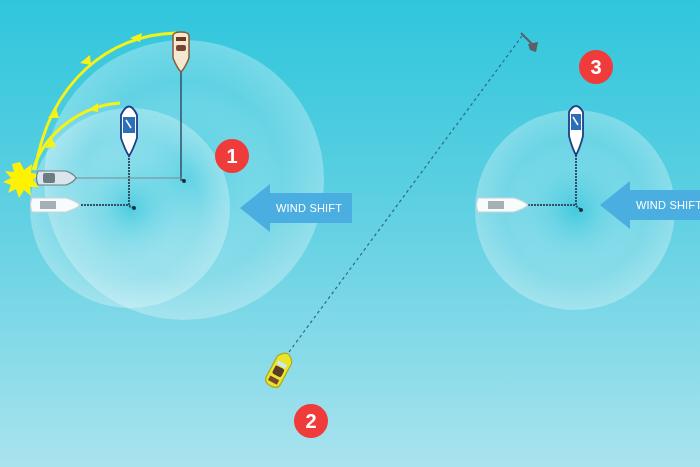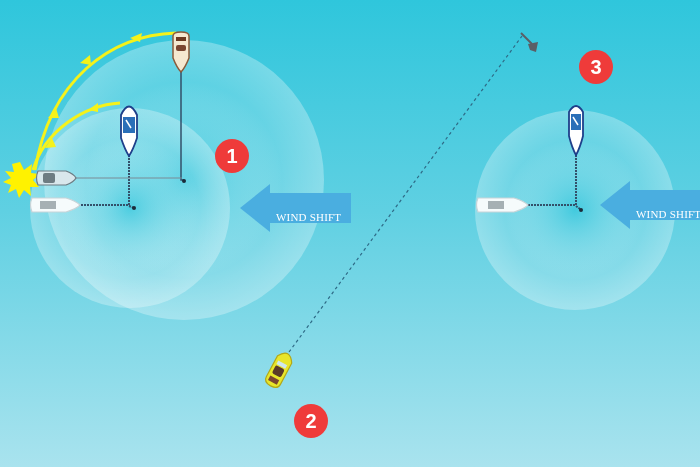--- a/index.html
+++ b/index.html
@@ -6,22 +6,22 @@
   body { width: 700px; height: 467px; overflow: hidden; font-family: "Liberation Sans", sans-serif; }
   .stage { position: relative; width: 700px; height: 467px;
     background: linear-gradient(180deg, #2fc6dc 0%, #5fd0e2 45%, #a9e3ee 100%); }
   svg.diagram { position: absolute; left: 0; top: 0; }
   .badge { position: absolute; width: 34px; height: 34px; border-radius: 50%;
     background: #ef3b3a; color: #fff; font-weight: bold; font-size: 20px;
     display: flex; align-items: center; justify-content: center; }
   .wind { position: absolute; height: 48px; display: flex; align-items: center; }
   .wind .head { width: 0; height: 0; border-top: 24px solid transparent; border-bottom: 24px solid transparent;
     border-right: 30px solid #4aaee0; }
-  .wind .body { background: #4aaee0; height: 30px; display: flex; align-items: flex-end;
-    padding: 0 10px 0 6px; color: #fff; font-size: 11px; letter-spacing: 0.2px; white-space: nowrap; font-family: Liberation Serif, serif; }
+  .wind .body { background: #4aaee0; height: 30px; display: flex; align-items: center;
+    padding: 0 10px 0 6px; color: #fff; font-size: 11px; letter-spacing: 0.2px; white-space: nowrap; }
 </style>
 </head>
 <body>
 
 <div class="stage">
 
   <svg class="diagram" width="700" height="467" viewBox="0 0 700 467">
     <defs>
       <radialGradient id="circGrad" cx="50%" cy="50%" r="50%">
         <stop offset="0%" stop-color="#2fc6dc" stop-opacity="0.6"></stop>

